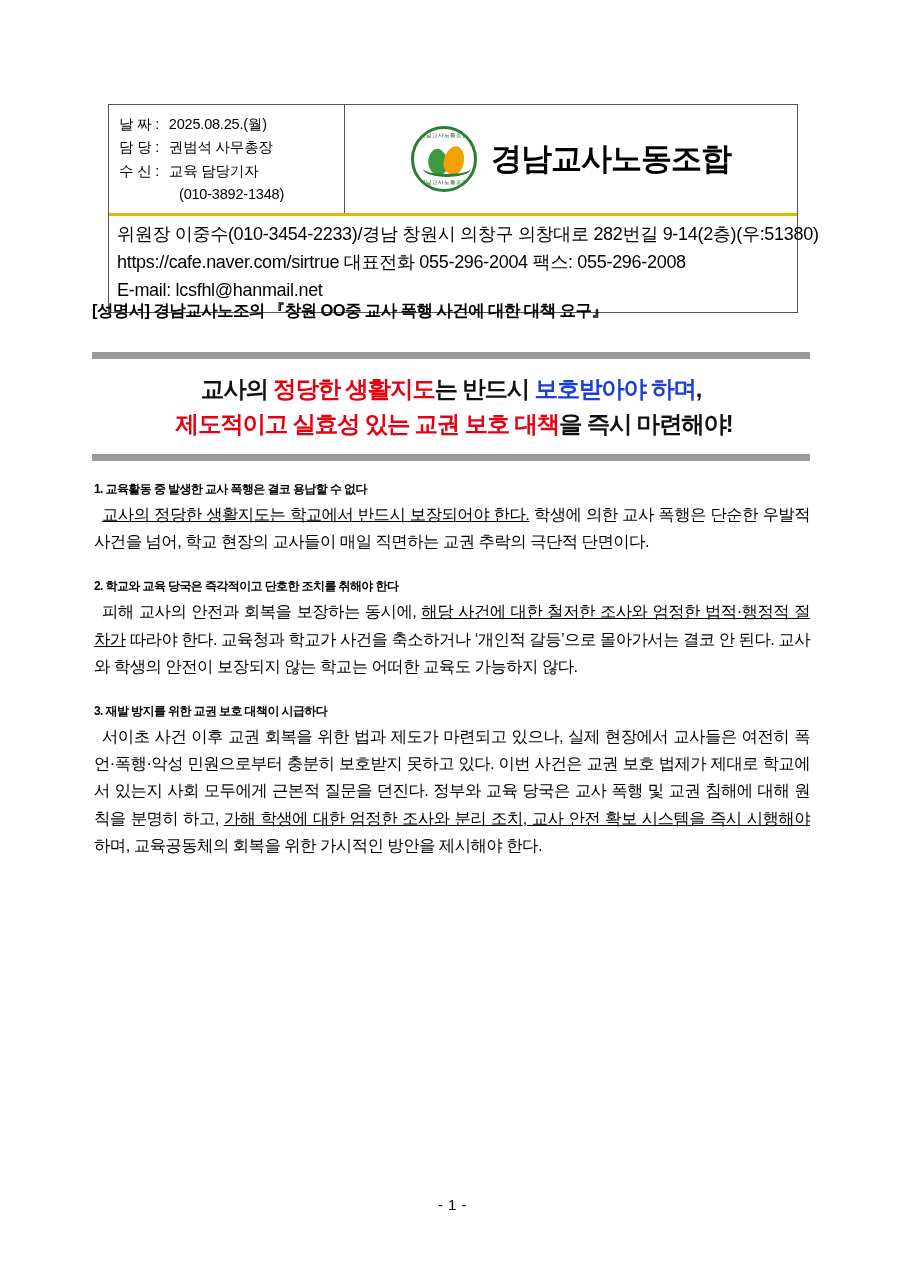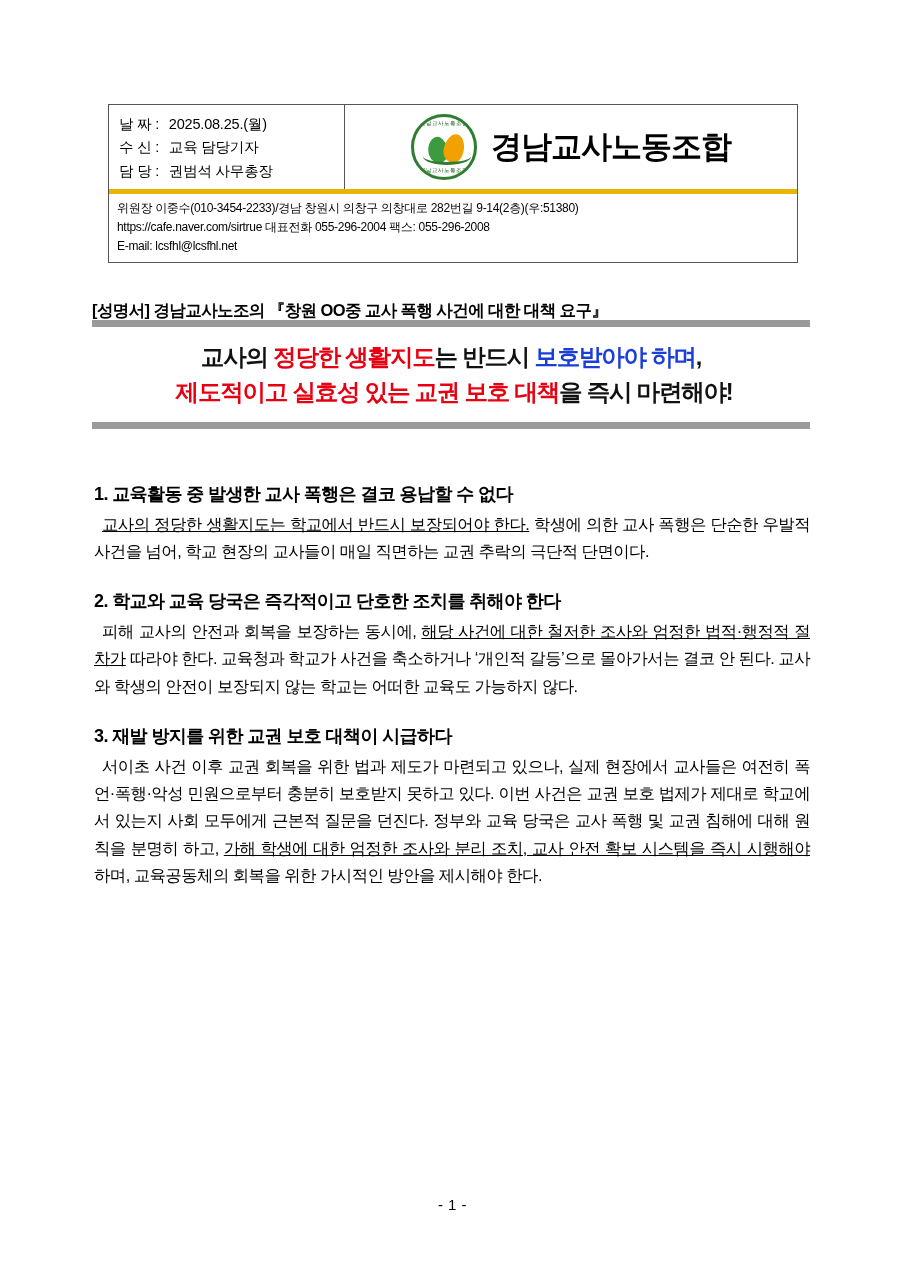--- a/index.html
+++ b/index.html
@@ -116,23 +116,23 @@
     border-bottom: 3px solid #2f7d32;
     border-radius: 0 0 50% 50%;
   }
   .org-name {
     font-size: 31px;
     font-weight: bold;
     letter-spacing: -1px;
     white-space: nowrap;
   }
   .lh-bottom {
-    border-top: 5px solid #eab308;
+    border-top: 3px solid #eab308;
     padding: 5px 8px 7px 8px;
-    font-size: 12px;
+    font-size: 18px;
     line-height: 1.55;
     letter-spacing: -0.3px;
   }
   .lh-bottom .l1 { white-space: nowrap; }
   .lh-bottom .l2,
   .lh-bottom .l3 { text-align: left; }
 
   
   .doc-title {
     position: absolute;
@@ -142,21 +142,21 @@
     font-size: 16.5px;
     font-weight: bold;
     letter-spacing: -0.6px;
     white-space: nowrap;
   }
 
   
   .banner {
     position: absolute;
     left: 92px;
-    top: 320px;
+    top: 352px;
     width: 718px;
   }
   .bar {
     height: 7px;
     background: #9a9a9a;
     width: 100%;
   }
   .banner-inner {
     padding: 13px 0 11px 0;
     text-align: center;
@@ -184,21 +184,21 @@
     letter-spacing: -0.55px;
     text-align: justify;
     text-justify: inter-character;
   }
   .body-text p {
     margin: 0;
     text-indent: 8px;
   }
   .body-text h3 {
     margin: 22px 0 1px 0;
-    font-size: 18px;
+    font-size: 12px;
     font-weight: bold;
     letter-spacing: -0.6px;
     text-indent: 0;
   }
   .body-text .u {
     text-decoration: underline;
   }
 
   
   .footer {
@@ -217,43 +217,44 @@
 <div class="page">
 
   <div class="letterhead">
     <div class="lh-top">
       <div class="lh-meta">
         <div class="row">
           <span class="lbl">날 짜 :</span>
           <span>2025.08.25.(월)</span>
         </div>
         <div class="row">
+          <span class="lbl">담 당 :</span>
+          <span>권범석 사무총장</span>
+        </div>
+        <div class="row">
           <span class="lbl">수 신 :</span>
           <span>교육 담당기자</span>
         </div>
-        <div class="row">
-          <span class="lbl">담 당 :</span>
-          <span>권범석 사무총장</span>
-        </div>
+        <div class="row indent">(010-3892-1348)</div>
       </div>
       <div class="lh-logo">
         <div class="emblem">
           <div class="ring-text-top">경남교사노동조합</div>
           <div class="leaf-green"></div>
           <div class="leaf-orange"></div>
           <div class="swoosh"></div>
           <div class="ring-text-bottom">경남교사노동조합</div>
         </div>
         <div class="org-name">경남교사노동조합</div>
       </div>
     </div>
     <div class="lh-bottom">
       <div class="l1">위원장 이중수(010-3454-2233)/경남 창원시 의창구 의창대로 282번길 9-14(2층)(우:51380)</div>
       <div class="l2">https://cafe.naver.com/sirtrue 대표전화 055-296-2004  팩스: 055-296-2008</div>
-      <div class="l3">E-mail:  lcsfhl@lcsfhl.net</div>
+      <div class="l3">E-mail:  lcsfhl@hanmail.net</div>
     </div>
   </div>
 
   <div class="doc-title">[성명서] 경남교사노조의 『창원 OO중 교사 폭행 사건에 대한 대책 요구』</div>
 
   <div class="banner">
     <div class="bar"></div>
     <div class="banner-inner">
       <div class="slogan l1">
         <span class="black">교사의 </span><span class="red">정당한 생활지도</span><span class="black">는 반드시 </span><span class="blue">보호받아야 하며</span><span class="black">,</span>

